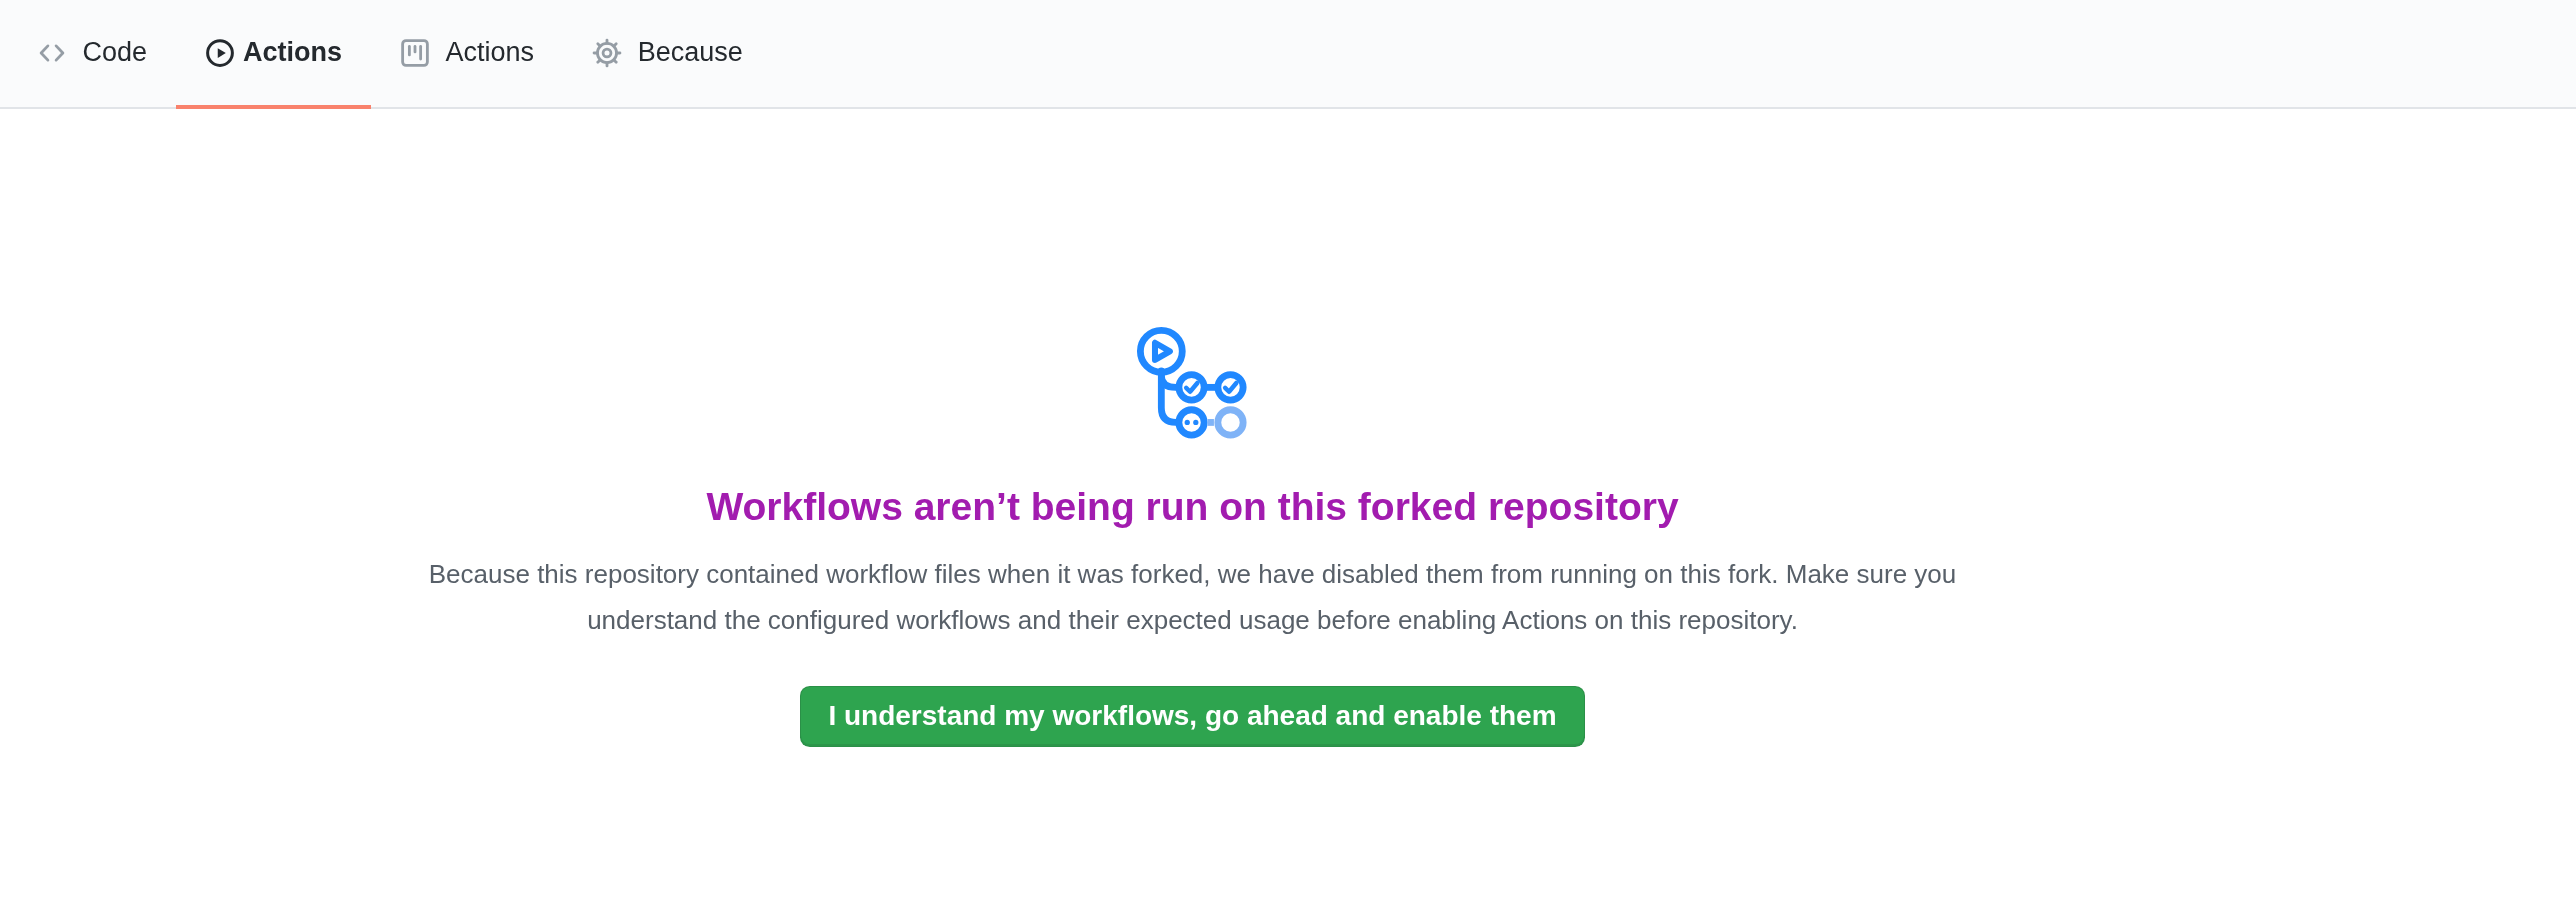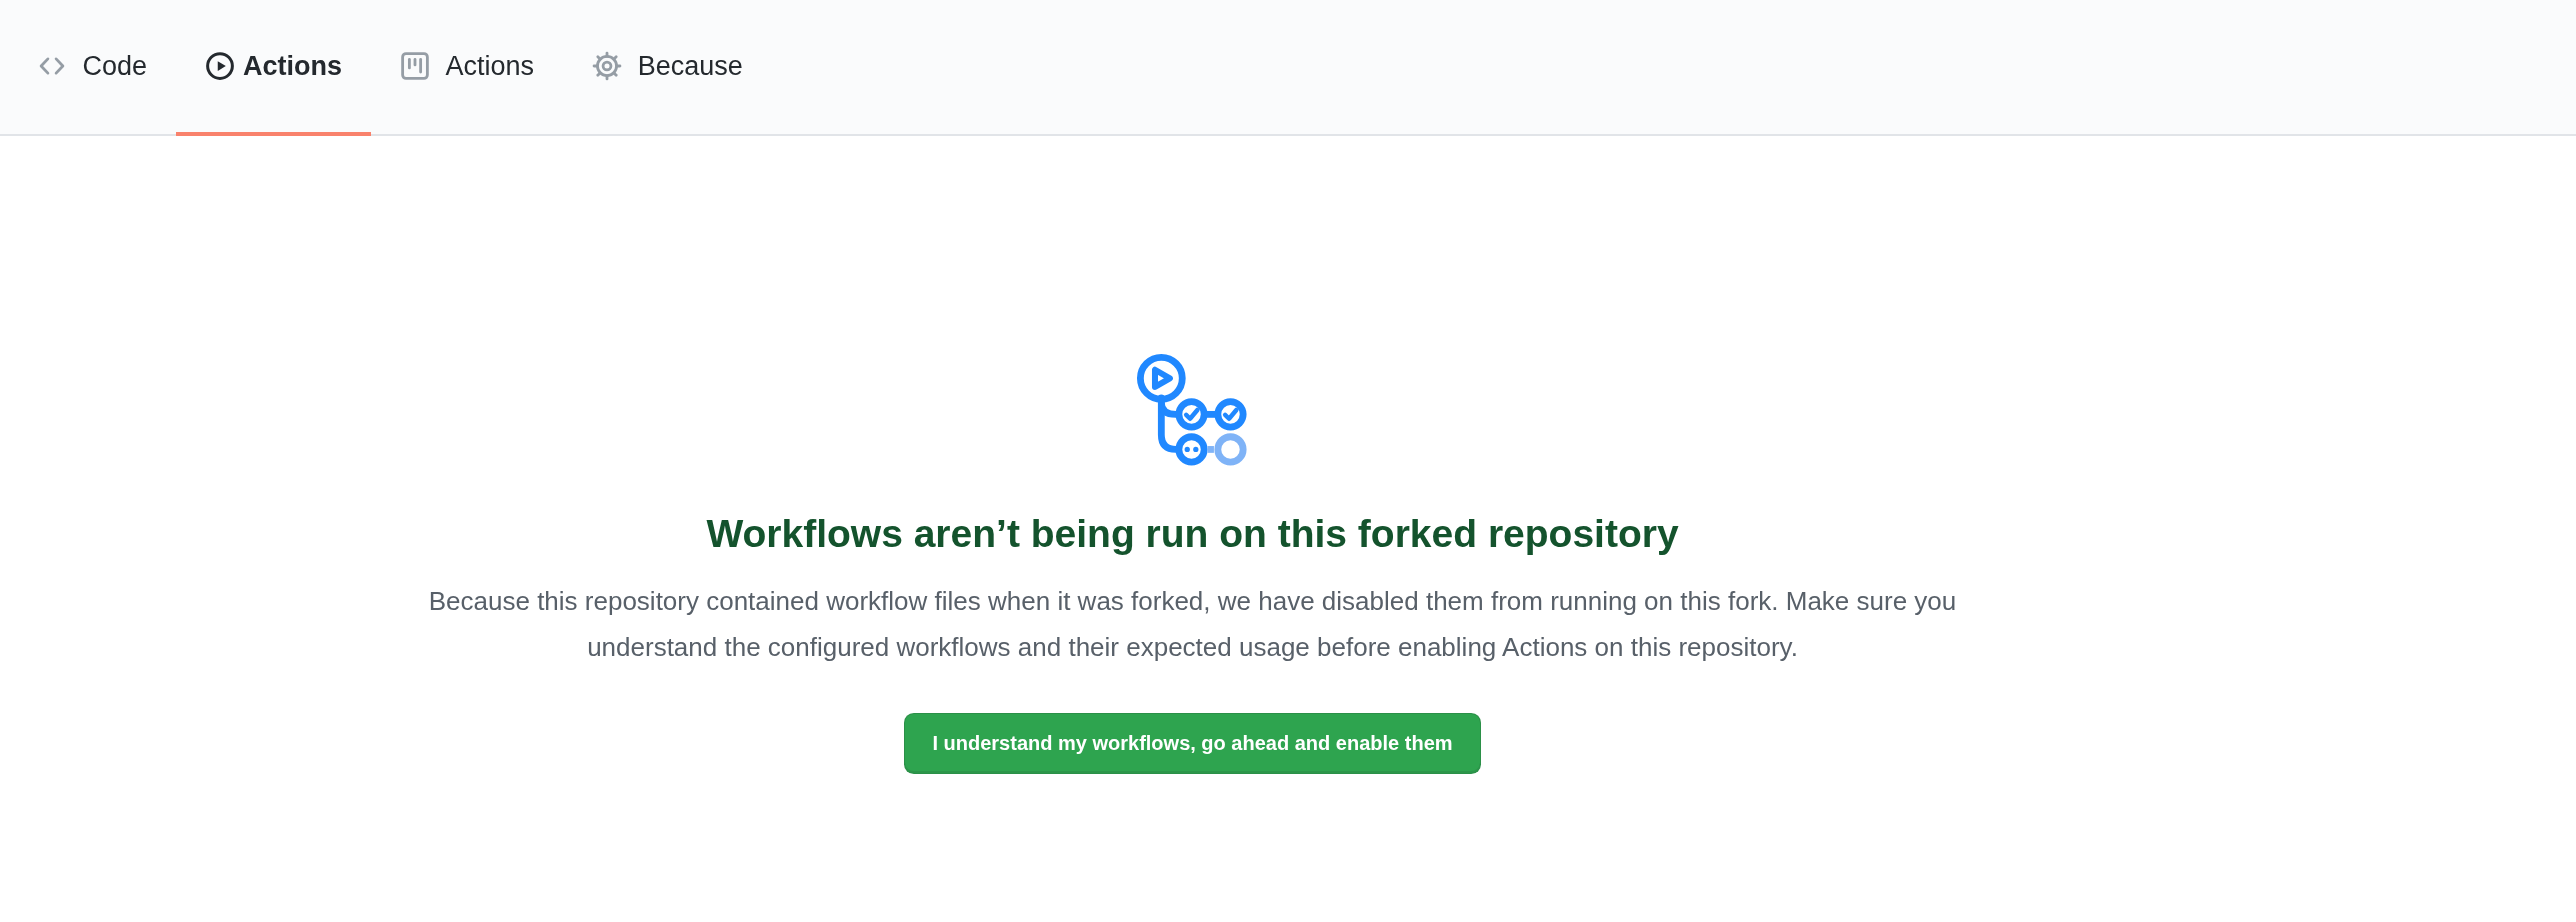--- a/index.html
+++ b/index.html
@@ -10,21 +10,21 @@
     height: 923px;
     background: #ffffff;
     font-family: "Liberation Sans", sans-serif;
     color: #24292e;
     overflow: hidden;
   }
 
   
   .tabnav {
     width: 2576px;
-    height: 136px;
+    height: 109px;
     background: #fafbfc;
     border-bottom: 2px solid #e1e4e8;
     display: flex;
     align-items: stretch;
     padding-left: 7.8px;
   }
   .tab {
     display: flex;
     align-items: center;
     gap: 15.6px;
@@ -54,40 +54,40 @@
   }
   .graphic {
     padding-top: 217px;
   }
   .graphic svg { display: block; margin: 0 auto; }
   h2.bs-title {
     margin: 43px 0 0;
     font-size: 39px;
     line-height: 49px;
     font-weight: 700;
-    color: #14532d;
+    color: #a21caf;
   }
   p.bs-desc {
     margin: 19.5px auto 0;
     max-width: 1583px;
     font-size: 26px;
     line-height: 46px;
     color: #586069;
   }
   .btn-primary {
     margin-top: 43px;
     height: 61px;
     padding: 0 27px;
     background: #2ea44f;
     border: 1px solid rgba(27,31,35,0.15);
     border-radius: 9.8px;
     box-shadow: inset 0 -2px 0 rgba(27,31,35,0.10);
     color: #ffffff;
     font-family: "Liberation Sans", sans-serif;
-    font-size: 20px;
+    font-size: 28px;
     font-weight: 700;
     cursor: pointer;
   }
   .link-row { margin-top: 51px; }
   .bs-link {
     color: #0366d6;
     font-size: 28px;
     text-decoration: none;
     cursor: pointer;
   }

